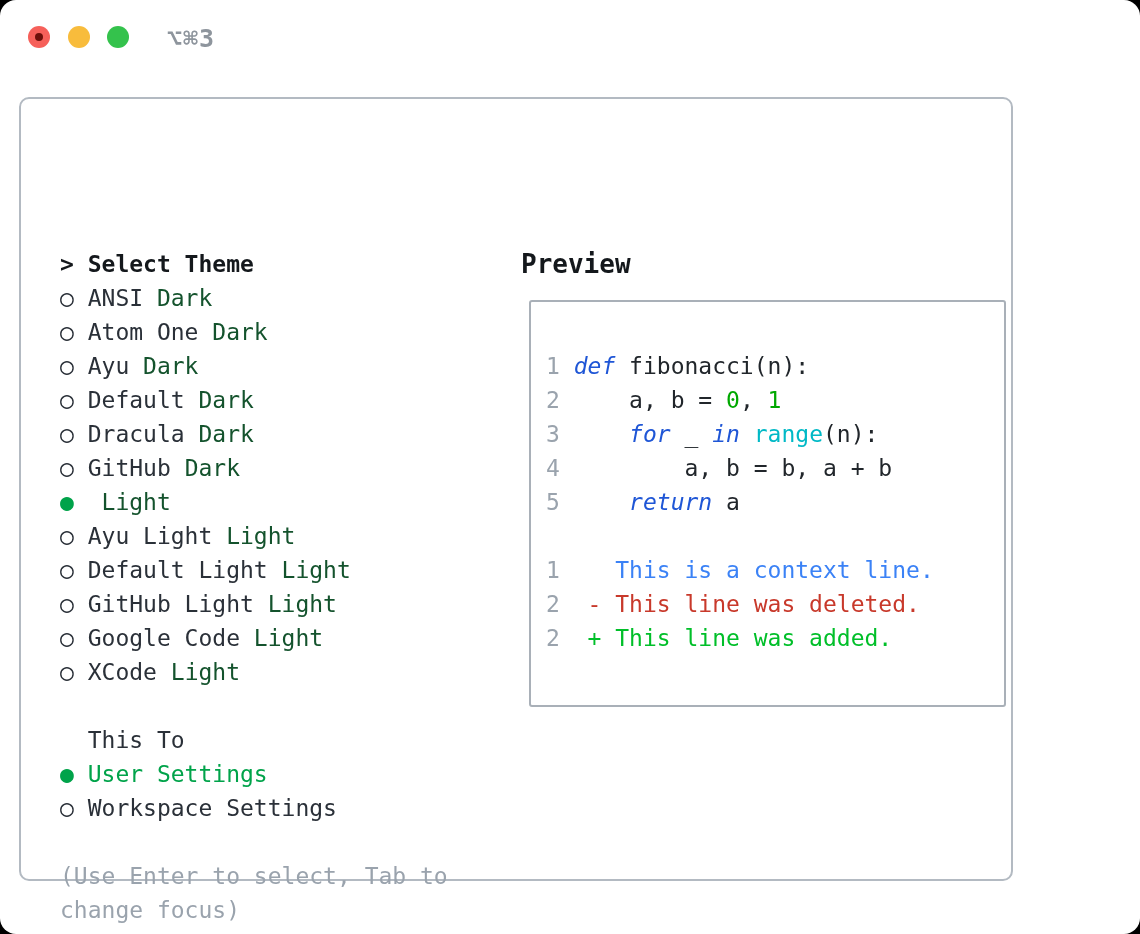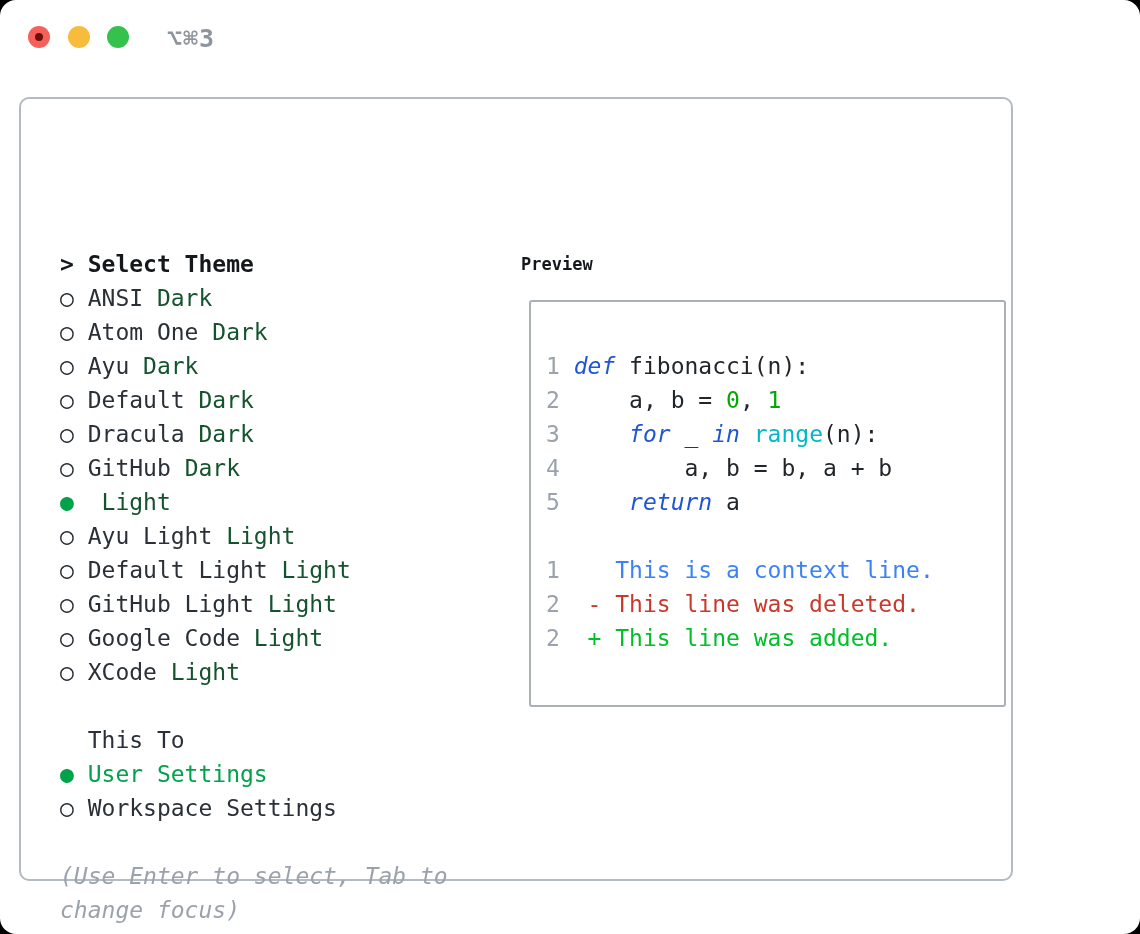--- a/index.html
+++ b/index.html
@@ -35,25 +35,25 @@
   .left-pane{
     position:absolute;left:39px;top:148px;width:440px;
     font-size:23px;line-height:34px;color:#2a3038;
   }
   .row{height:34px;white-space:pre;display:flex;}
   .cell-bullet{display:inline-block;width:2ch;flex:none;}
   .hdr{font-weight:bold;color:#14181c;}
   .muted{color:#14532d;}
   .sel{color:#00a34a;}
   .blank-row{height:34px;}
-  .hint{color:#9aa3ad;font-style:italic;}
+  .hint{color:#9aa3ad;}
   
   .preview-hdr{
     position:absolute;left:500px;top:148px;height:34px;line-height:34px;
-    font-size:17px;font-weight:bold;color:#14181c;
+    font-size:26px;font-weight:bold;color:#14181c;
   }
   .preview-box{
     position:absolute;left:508px;top:201px;width:473px;height:403px;
     border:2px solid #a9b0b8;border-radius:3px;background:#fff;
   }
   .code{
     position:absolute;left:15px;top:47px;
     font-size:23px;line-height:34px;white-space:pre;
   }
   .c-lineno{color:#9aa3ad;}

